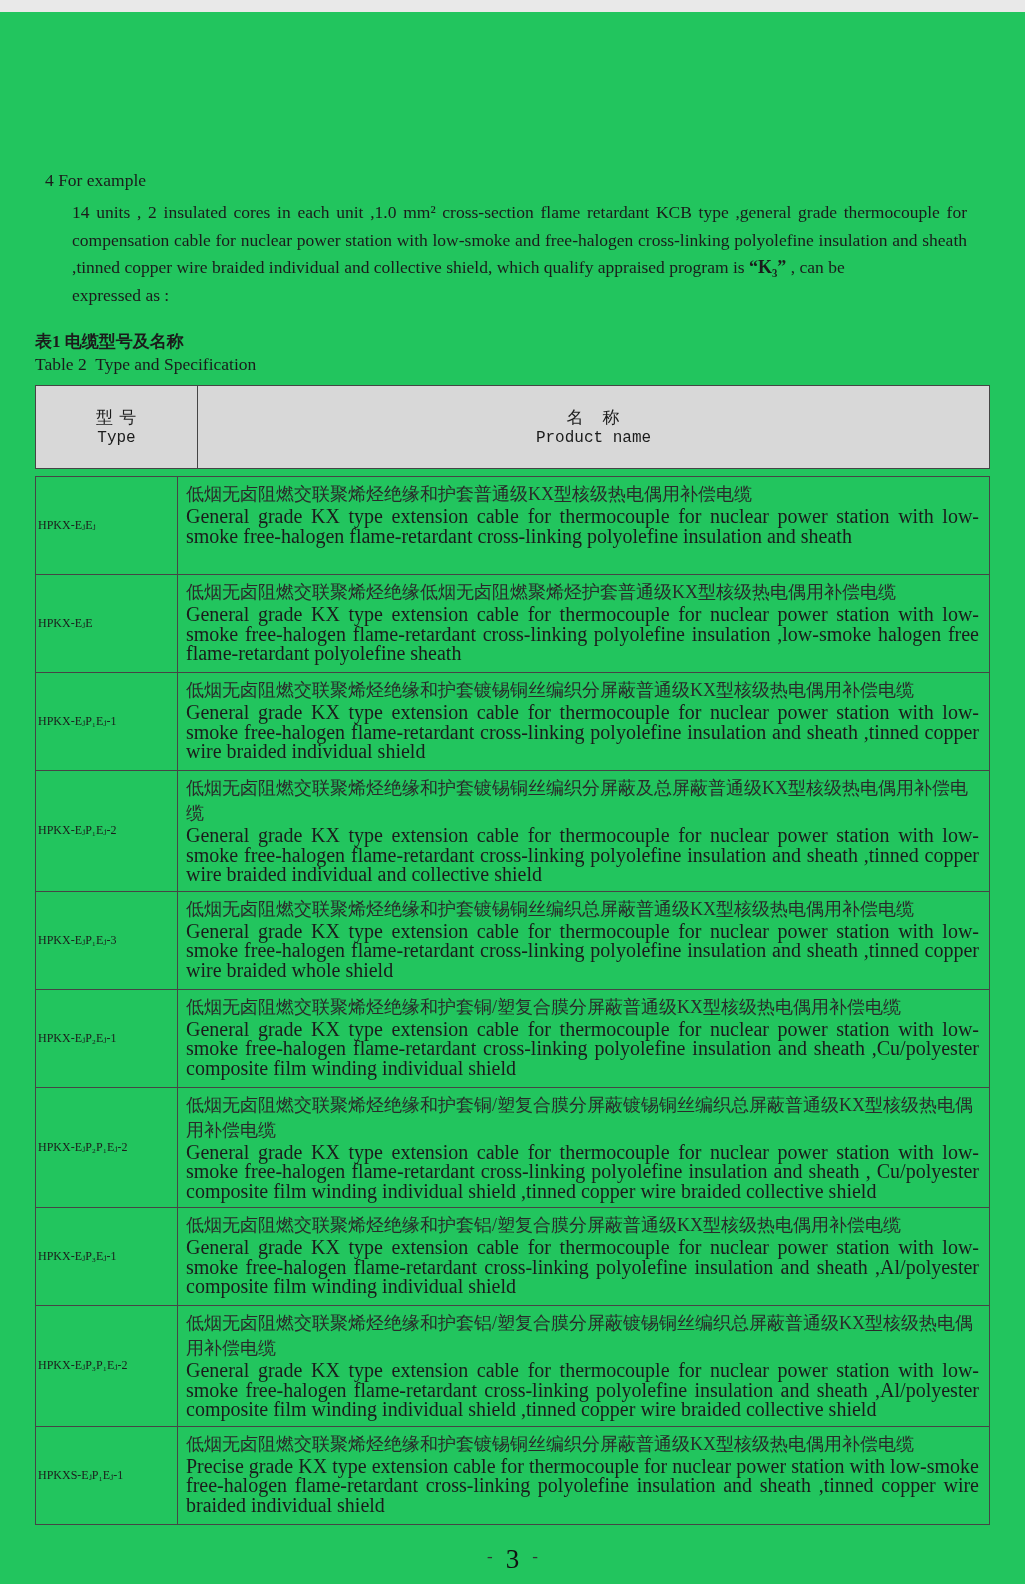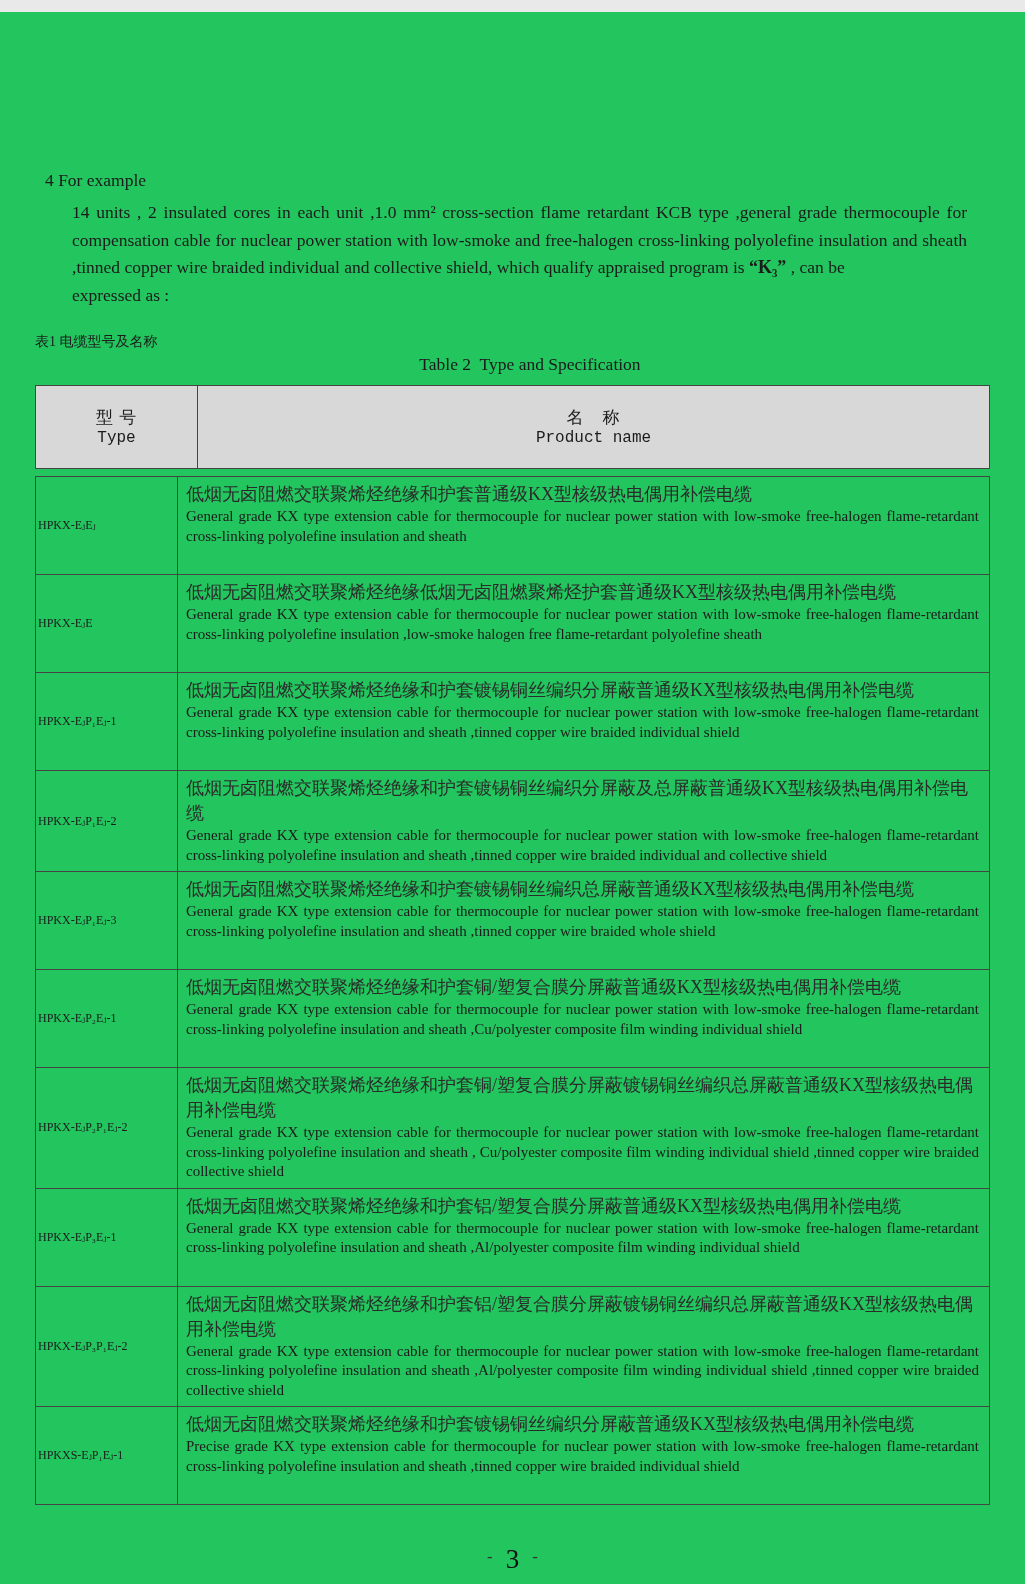--- a/index.html
+++ b/index.html
@@ -25,22 +25,22 @@
   .k-bold { font-weight:bold; font-size:18px; }
   .expressed { margin-left:72px; font-size:17.5px; line-height:27.5px; }
   .formula {
     margin-left:127px;
     font-size:18px;
     line-height:27.5px;
     white-space:pre-wrap;
   }
 
   .captions { margin:22px 0 0 35px; }
-  .caption-zh { font-size:14px; line-height:22px; }
-  .caption-en { font-size:17.5px; line-height:23px; white-space:pre-wrap;text-align:center; }
+  .caption-zh { font-size:17px; line-height:22px;font-weight:bold; }
+  .caption-en { font-size:17.5px; line-height:23px; white-space:pre-wrap; }
 
   table { border-collapse:collapse; table-layout:fixed; }
   .spec-header-table, .spec-body-table { width:955px; margin-left:35px; }
   .spec-header-table { margin-top:9px; }
   .spec-header-table th {
     border:1px solid #454545;
     background:#d8d8d8;
     height:58px;
     font-weight:normal;
     text-align:center;
@@ -55,21 +55,21 @@
   .spec-body-table td { border:1px solid #454545; height:86px; }
   .cell-type {
     width:137px;
     text-align:left;
     vertical-align:middle;
     font-size:12px;
     padding:0 2px;
   }
   .cell-name { vertical-align:top; padding:5px 8px 6px 8px; }
   .name-zh { font-size:18px; line-height:25px; color:#2a2a2a; }
-  .name-en { font-size:15px; line-height:19.5px; text-align:justify; padding-right:2px; }
+  .name-en { font-size:20px; line-height:19.5px; text-align:justify; padding-right:2px; }
 
   .footer {
     position:absolute;
     bottom:12px; left:0;
     width:100%;
     text-align:center;
   }
   .footer .dash { font-size:17px; vertical-align:6px; color:#333; }
   .footer .num { font-size:27px; margin:0 13px; color:#111; }
 </style>

